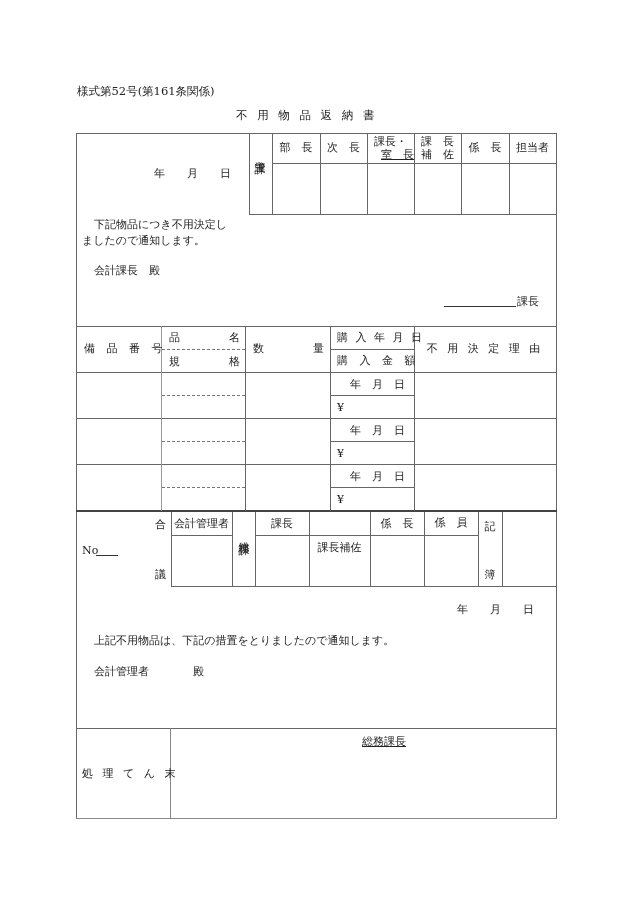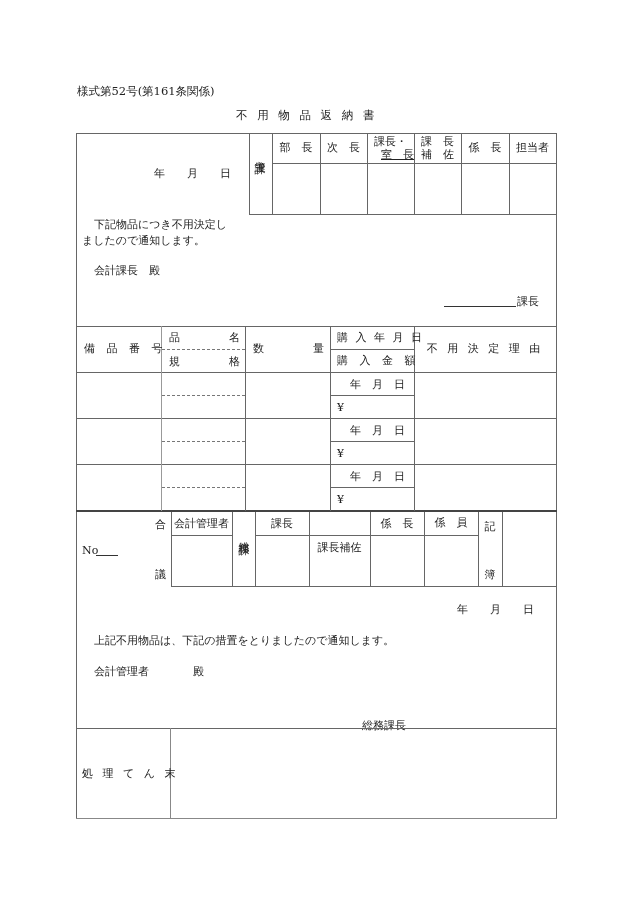--- a/index.html
+++ b/index.html
@@ -156,21 +156,21 @@
   <div class="abs" style="left:310px;top:536px;width:60px;height:50px;"></div>
   <div class="abs" style="left:371px;top:536px;width:53px;height:50px;"></div>
   <div class="abs" style="left:425px;top:536px;width:53px;height:50px;"></div>
   <div class="abs" style="left:503px;top:513px;width:53px;height:73px;"></div>
 </div>
 
 <div>
   <div class="t" style="left:457px;top:604px;">年　　月　　日</div>
   <div class="t" style="left:94px;top:635px;">上記不用物品は、下記の措置をとりましたので通知します。</div>
   <div class="t" style="left:94px;top:666px;">会計管理者　　　　殿</div>
-  <div class="t" style="left:362px;top:720px;">総務課長</div>
+  <div class="t" style="left:362px;top:736px;text-decoration:underline;">総務課長</div>
 </div>
 
 <div>
   <div class="ln h" style="left:76px;top:728px;width:481px;"></div>
   <div class="ln v" style="left:170px;top:728px;height:91px;background:#888;"></div>
   <div class="t" style="left:82px;top:768px;letter-spacing:3px;">処 理 て ん 末</div>
   <div class="abs" style="left:171px;top:729px;width:385px;height:89px;"></div>
 </div>
 
 </body></html>

